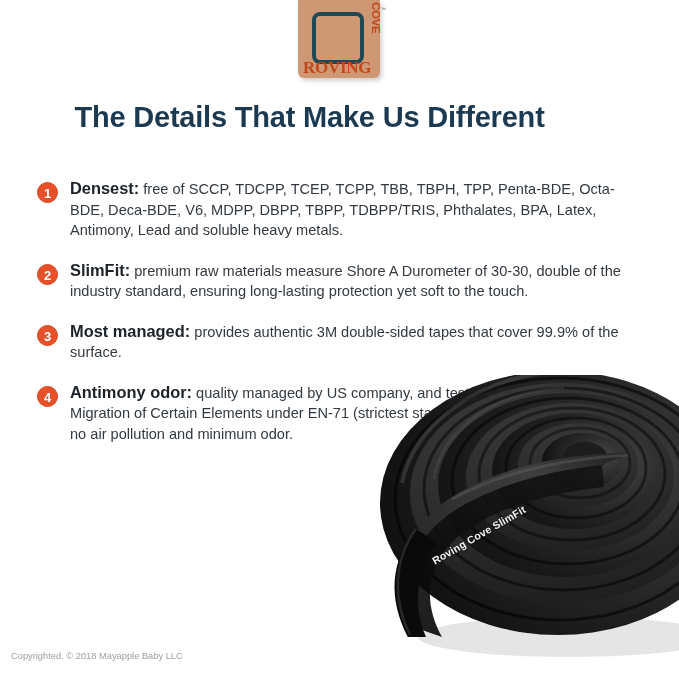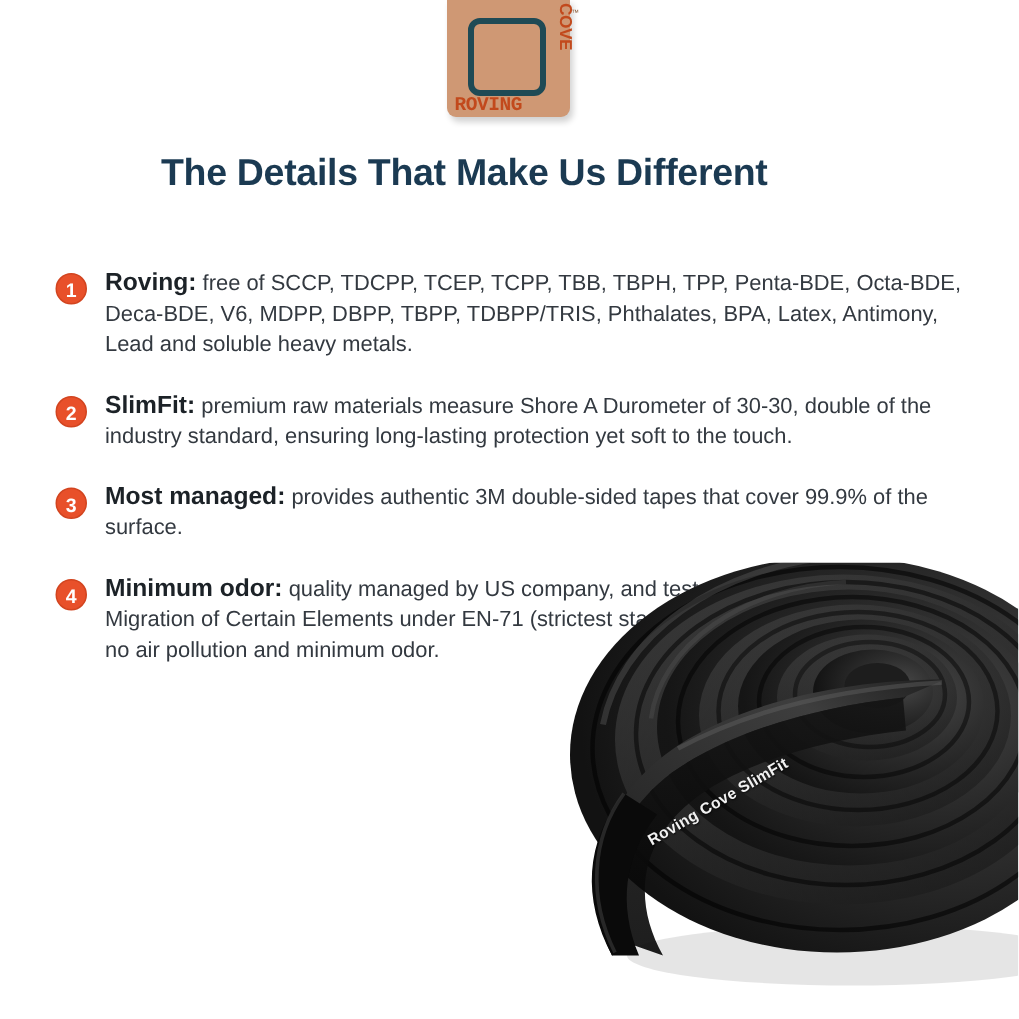--- a/index.html
+++ b/index.html
@@ -35,26 +35,26 @@
     width: 52px;
     height: 52px;
     border: 4px solid #1f4a55;
     border-radius: 8px;
     box-sizing: border-box;
   }
   #logo-word-roving {
     position: absolute;
     left: 5px;
     bottom: 2px;
-    font-size: 13px;
+    font-size: 17px;
     font-weight: bold;
     letter-spacing: -0.3px;
     color: #c2491c;
     line-height: 1;
-    font-family: Liberation Mono, monospace;
+    font-family: Liberation Serif, serif;
     margin-top: 24px;
   }
   #logo-word-cove {
     position: absolute;
     right: -1px;
     top: 2px;
     font-size: 11.5px;
     font-weight: bold;
     letter-spacing: -0.3px;
     color: #c2491c;
@@ -70,21 +70,21 @@
     color: #8a5c3a;
   }
 
   
   #page-title {
     position: absolute;
     left: 0;
     top: 101px;
     width: 619px;
     text-align: center;
-    font-size: 25px;
+    font-size: 29px;
     font-weight: bold;
     color: #1b3a52;
     letter-spacing: -0.2px;
     font-family: "Liberation Sans", sans-serif;
   }
 
   
   #feature-list {
     position: absolute;
     left: 36px;
@@ -171,36 +171,36 @@
   <div id="logo-word-cove">COVE</div>
   <div id="logo-tm">™</div>
 </div>
 
 <div id="page-title">The Details That Make Us Different</div>
 
 <div id="feature-list">
 
   <div class="feature-item">
     <span class="feature-badge">1</span>
-    <div class="feature-text"><span class="feature-lead">Roving:</span><span> free of SCCP, TDCPP, TCEP, TCPP, TBB, TBPH, TPP, Penta-BDE, Octa-BDE, Deca-BDE, V6, MDPP, DBPP, TBPP, TDBPP/TRIS, Phthalates, BPA, Latex, Antimony, Lead and soluble heavy metals.</span></div>
+    <div class="feature-text"><span class="feature-lead">Densest:</span><span> free of SCCP, TDCPP, TCEP, TCPP, TBB, TBPH, TPP, Penta-BDE, Octa-BDE, Deca-BDE, V6, MDPP, DBPP, TBPP, TDBPP/TRIS, Phthalates, BPA, Latex, Antimony, Lead and soluble heavy metals.</span></div>
   </div>
 
   <div class="feature-item">
     <span class="feature-badge">2</span>
     <div class="feature-text"><span class="feature-lead">SlimFit:</span><span> premium raw materials measure Shore A Durometer of 30-30, double of the industry standard, ensuring long-lasting protection yet soft to the touch.</span></div>
   </div>
 
   <div class="feature-item">
     <span class="feature-badge">3</span>
     <div class="feature-text"><span class="feature-lead">Most managed:</span><span> provides authentic 3M double-sided tapes that cover 99.9% of the surface.</span></div>
   </div>
 
   <div class="feature-item">
     <span class="feature-badge">4</span>
-    <div class="feature-text"><span class="feature-lead">Minimum odor:</span><span> quality managed by US company, and tested by Swiss testing lab for Migration of Certain Elements under EN-71 (strictest standard in the market) to ensure no air pollution and minimum odor.</span></div>
+    <div class="feature-text"><span class="feature-lead">Antimony odor:</span><span> quality managed by US company, and tested by Swiss testing lab for Migration of Certain Elements under EN-71 (strictest standard in the market) to ensure no air pollution and minimum odor.</span></div>
   </div>
 
 </div>
 
 <div id="product-photo">
   <svg width="349" height="290" viewBox="0 0 349 290" xmlns="http://www.w3.org/2000/svg">
     <defs>
       <radialGradient id="coilG" cx="72%" cy="42%" r="70%">
         <stop offset="0%" stop-color="#4a4a4a"></stop>
         <stop offset="45%" stop-color="#2e2e2e"></stop>
@@ -261,13 +261,14 @@
       <path d="M78 262 C58 224 60 186 86 154 L108 168 C86 196 82 228 96 262 Z" fill="#0a0a0a"></path>
       <path d="M86 154 C64 184 62 224 80 260" fill="none" stroke="#3a3a3a" stroke-opacity="0.6" stroke-width="2.5"></path>
 
       <path d="M122 124 C170 98 232 84 298 80" fill="none" stroke="#616161" stroke-opacity="0.45" stroke-width="3"></path>
     </g>
   </svg>
 </div>
 <div id="product-brand-label">Roving Cove SlimFit</div>
 
 <div id="footer-copyright">
+  <div>Copyrighted. © 2018 Mayapple Baby LLC</div>
 </div>
 
 </body></html>

